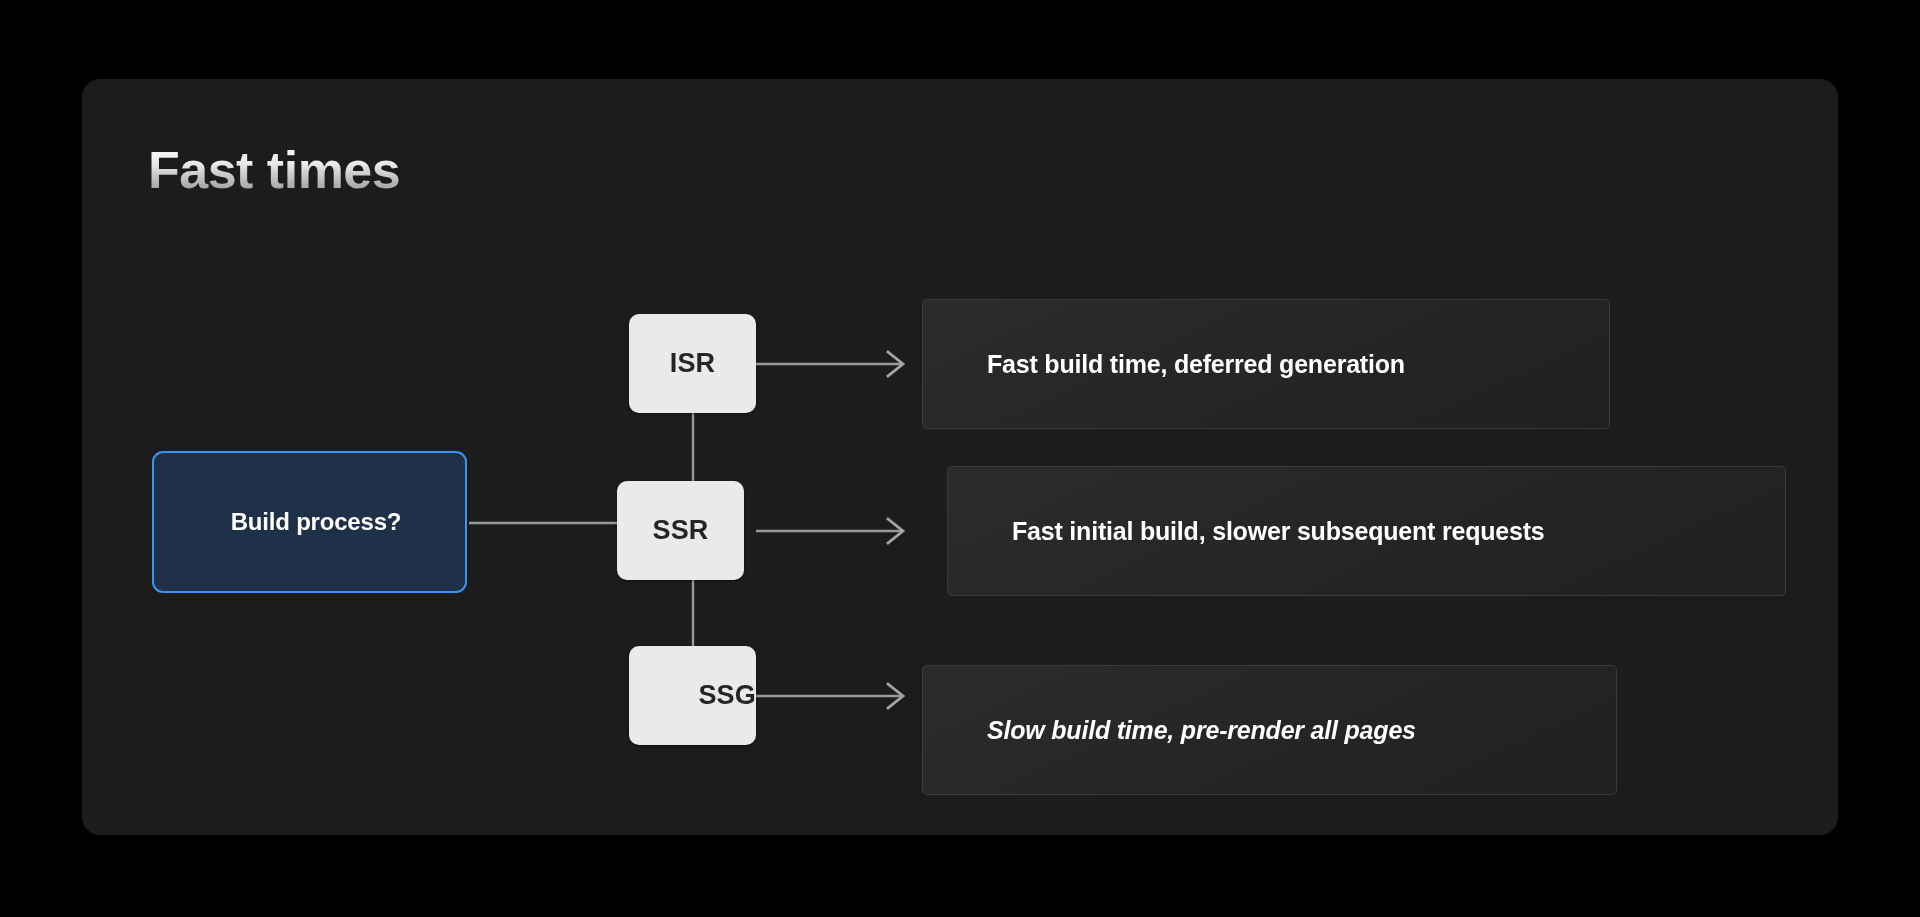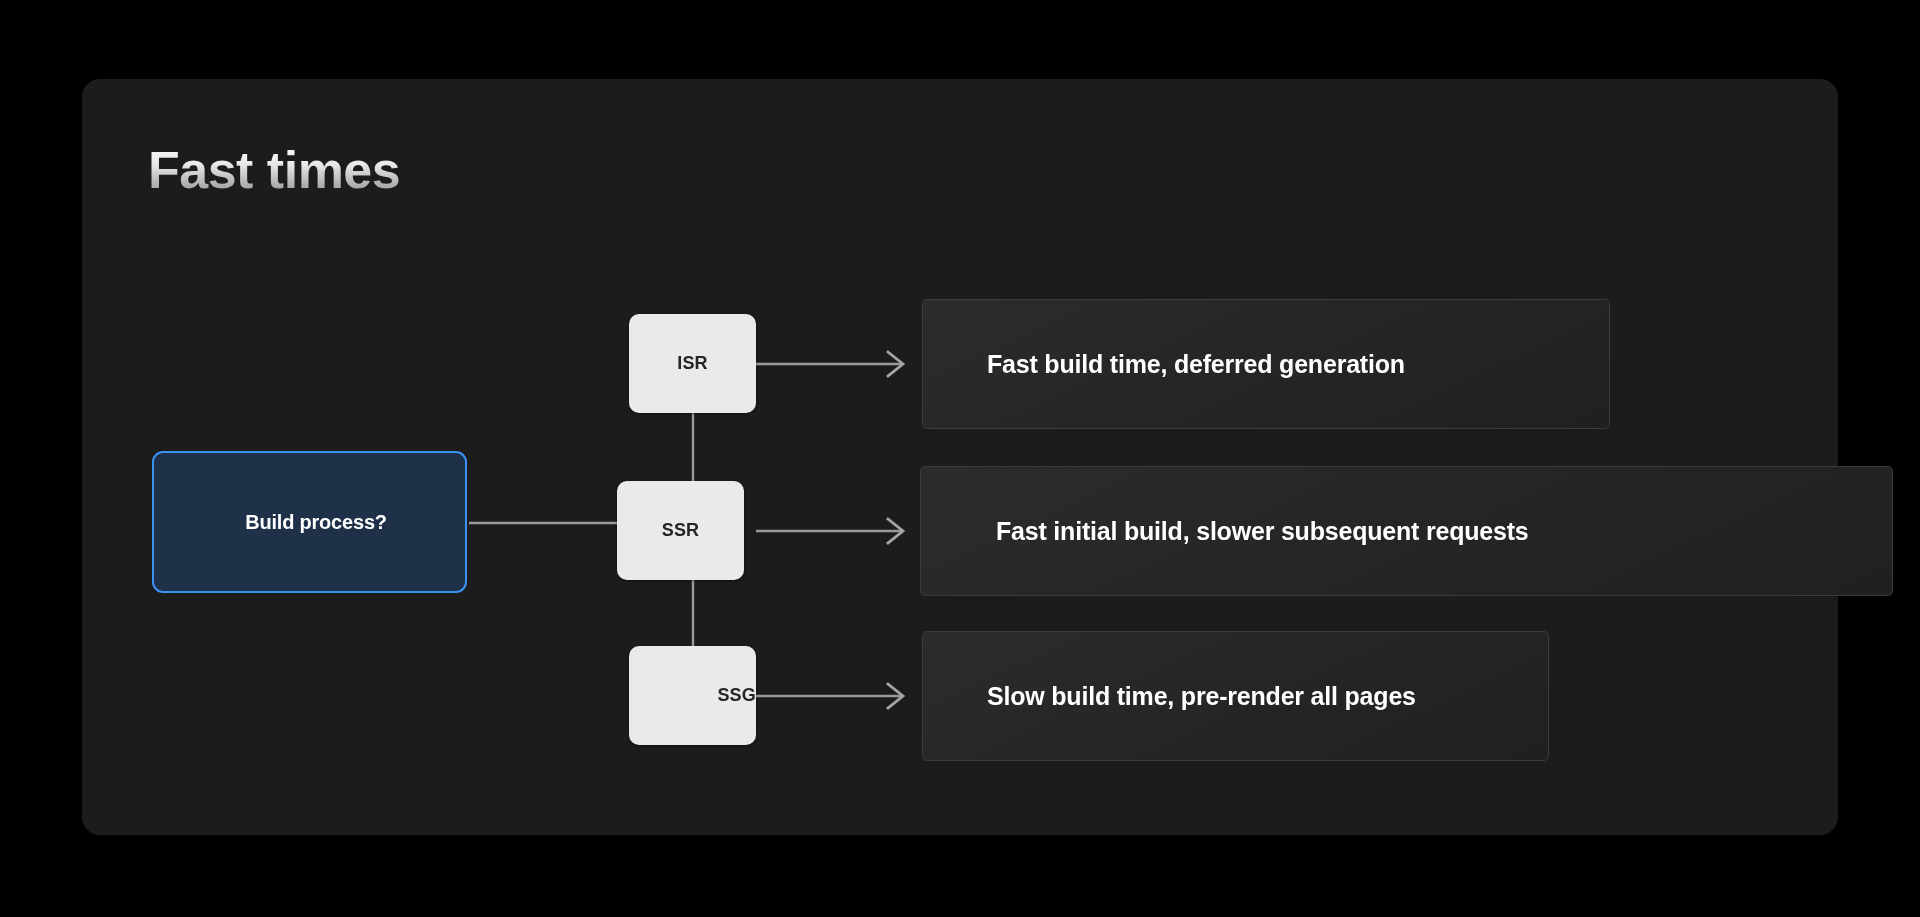--- a/index.html
+++ b/index.html
@@ -71,41 +71,41 @@
     width:315px; height:142px;
     background:#1e3149;
     border:2.5px solid #3b92f5;
     border-radius:11px;
     display:flex;
     align-items:center;
     justify-content:center;
   }
   #root-node .node-label{
     color:#ffffff;
-    font-size:20px;
+    font-size:24px;
     font-weight:bold;
     letter-spacing:-0.2px;
     white-space:nowrap;
     margin-left:13px;
   }
 
   
   .opt-node{
     position:absolute;
     width:127px; height:99px;
     background:#eaeaea;
     border-radius:10px;
     display:flex;
     align-items:center;
     justify-content:center;
     box-shadow:0 1px 3px rgba(0,0,0,.45);
   }
   .opt-node .node-label{
     color:#252525;
-    font-size:18px;
+    font-size:27px;
     font-weight:bold;
     letter-spacing:0.2px;
     white-space:nowrap;
   }
   #opt-node-0{ left:629px; top:314px; }
   #opt-node-1{ left:617px; top:481px; }
   #opt-node-2{ left:629px; top:646px;justify-content:flex-end; }
 
   
   .desc-box{
@@ -119,22 +119,22 @@
   }
   .desc-box .desc-label{
     color:#ffffff;
     font-size:25px;
     font-weight:bold;
     letter-spacing:-0.2px;
     margin-left:64px;
     white-space:nowrap;
   }
   #desc-box-0{ left:922px; top:299px;  width:688px; }
-  #desc-box-1{ left:920px; top:466px;  width:973px;padding-left:11px; }
-  #desc-box-2{ left:922px; top:631px;  width:627px; }
+  #desc-box-1{ left:947px; top:466px;  width:839px; }
+  #desc-box-2{ left:922px; top:665px;  width:695px;font-style:italic; }
 </style>
 </head>
 <body>
 
 <div id="outer-frame"></div>
 
 <div id="panel"></div>
 
 <div id="page-title">Fast times</div>
 

